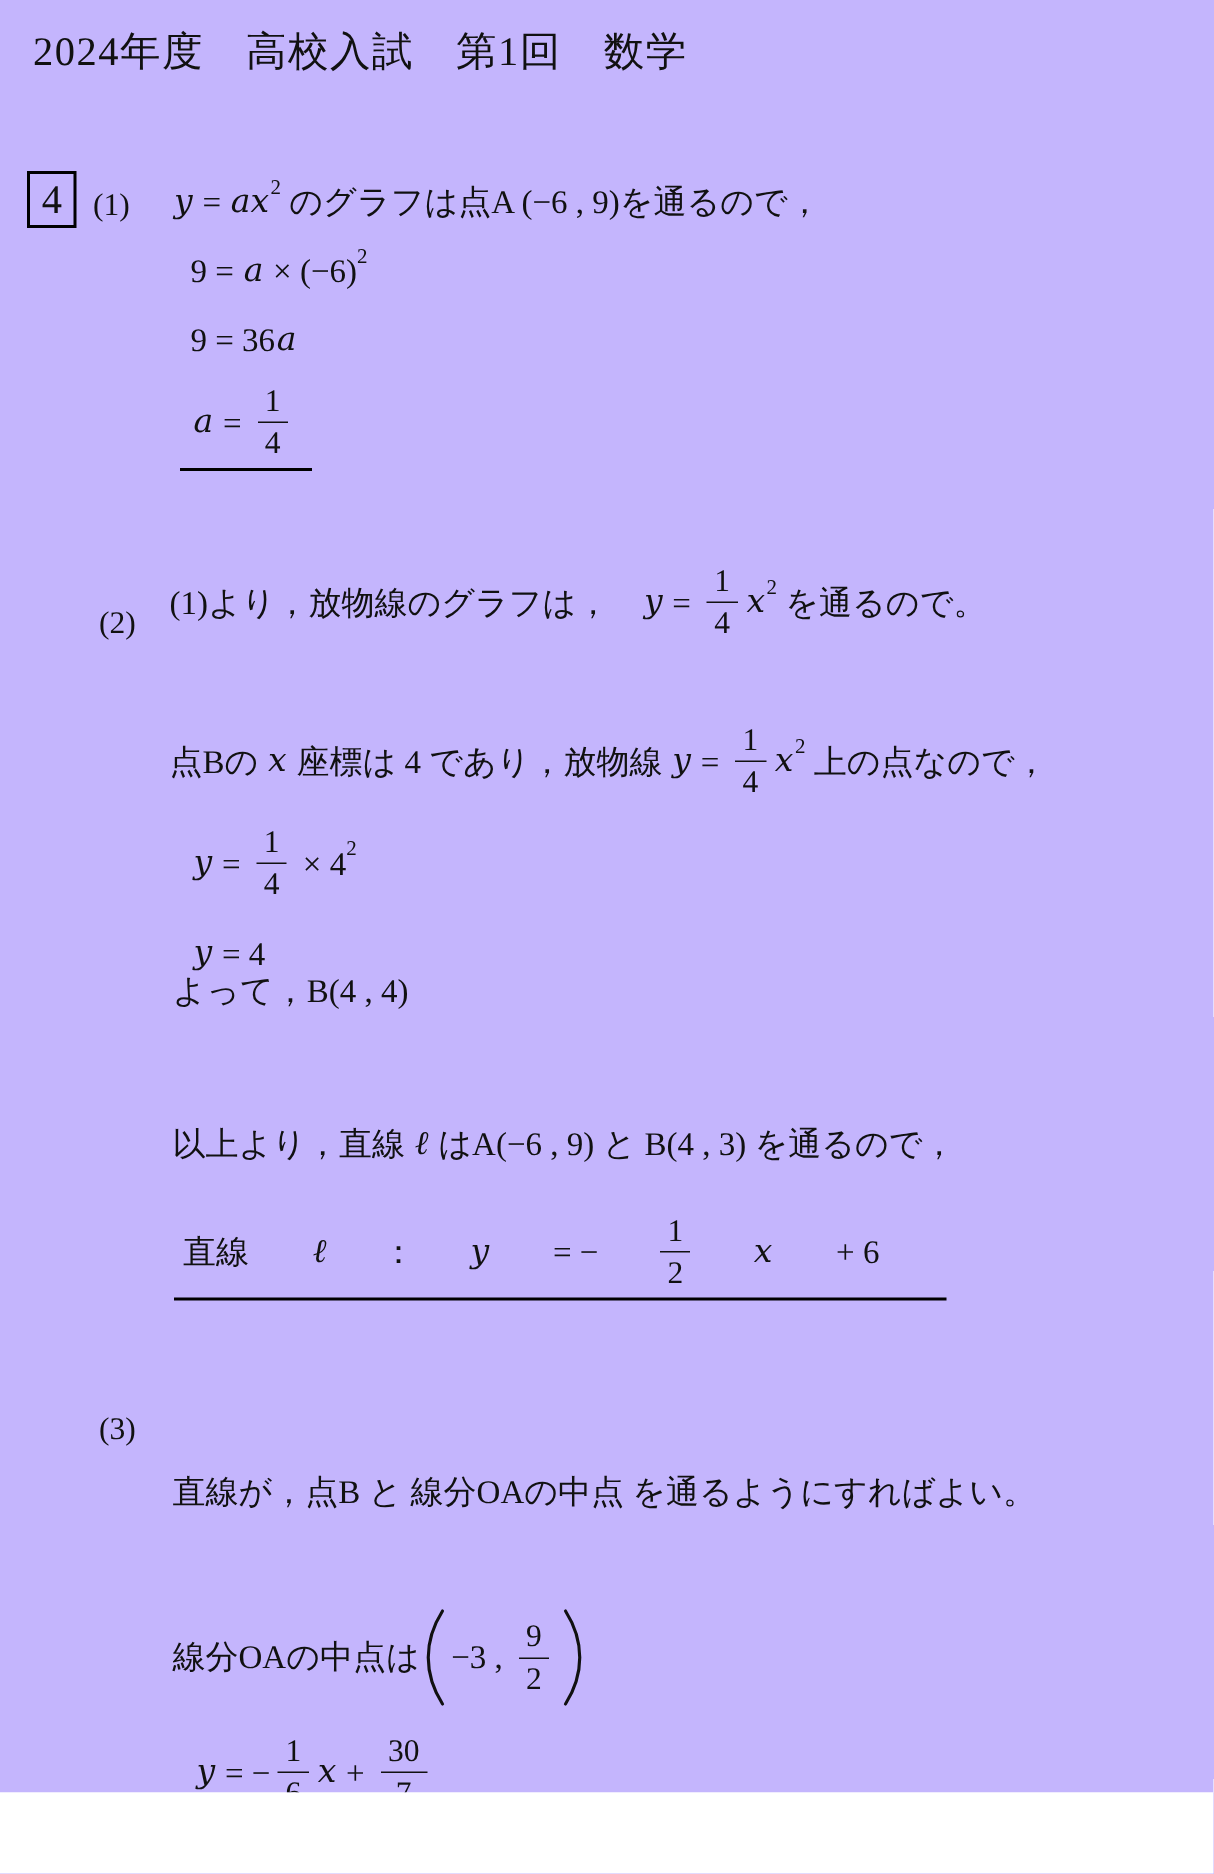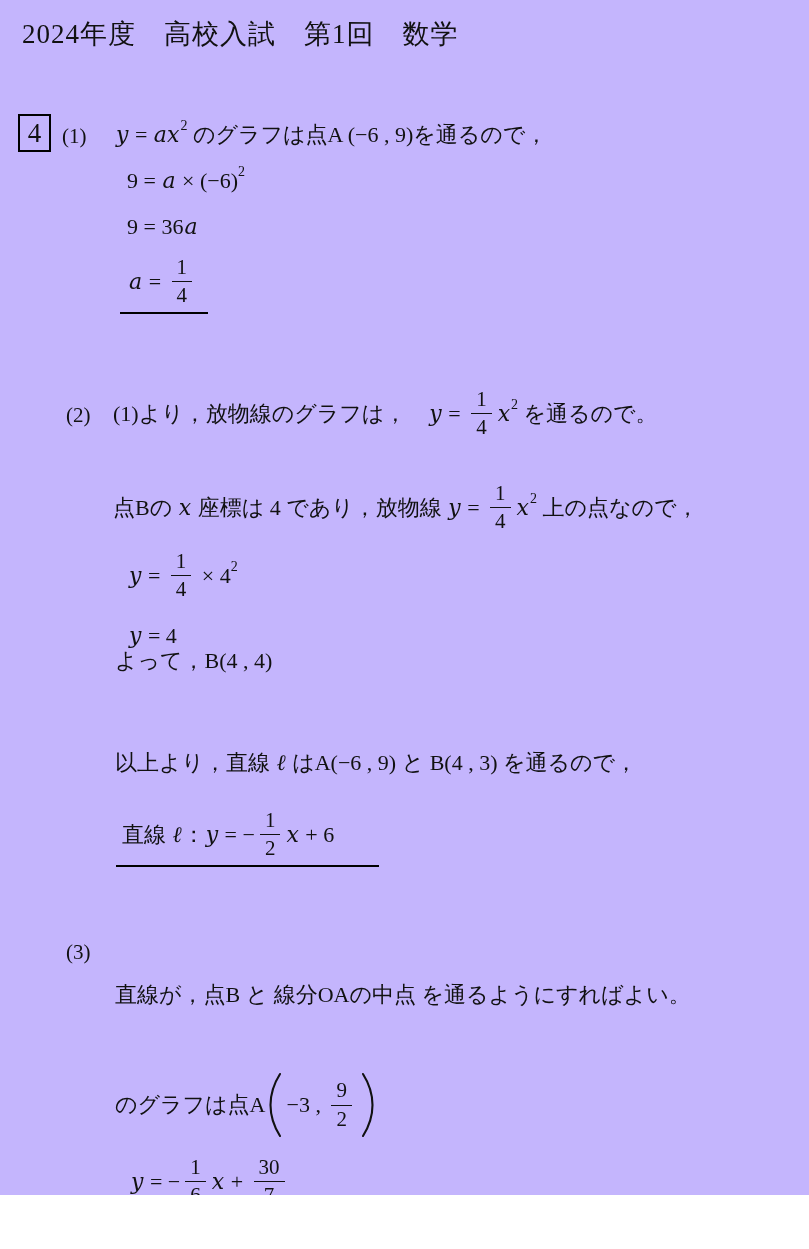--- a/index.html
+++ b/index.html
@@ -29,51 +29,51 @@
   .msup{font-size:14px;position:relative;top:-9px;line-height:1;}
   .frac{
     display:inline-flex;flex-direction:column;align-items:center;
     margin:0 5px;font-size:21px;line-height:1.2;
   }
   .frac .num{display:block;padding:0 5px 1px;border-bottom:1.5px solid #111111;}
   .frac .den{display:block;padding:1px 5px 0;}
   .bigparen{display:inline-flex;align-items:center;margin:0 2px;}
   .answer{border-bottom:2.2px solid #000000;}
   .answer.a1{padding:0 11px 4px 8px;}
-  .answer.a2{padding:0 45px 4px 6px;}
+  .answer.a2{padding:0 45px 4px 6px;gap:36px;}
   .answer.a3{padding:0 23px 4px 8px;}
 </style>
 </head>
 <body>
 
 <div class="page">
 
   <div class="title">2024年度　高校入試　第1回　数学</div>
 
   <div class="problem-box">
     <span>4</span>
   </div>
 
   <div class="part-label" style="left:62px;top:121px">(1)</div>
   <div class="line" style="left:115px;top:120px"><span class="mvar">y</span><span class="mtxt"> = </span><span class="mvar">ax</span><span class="msup">2</span><span class="mtxt"> のグラフは点A (−6 , 9)を通るので，</span></div>
   <div class="line" style="left:127px;top:166px"><span class="mtxt">9 = </span><span class="mvar">a</span><span class="mtxt"> × (−6)</span><span class="msup">2</span></div>
   <div class="line" style="left:127px;top:212px"><span class="mtxt">9 = 36</span><span class="mvar">a</span></div>
   <div class="line answer a1" style="left:120px;top:255px"><span class="mvar">a</span><span class="mtxt"> = </span><span class="frac"><span class="num">1</span><span class="den">4</span></span></div>
 
   <div class="part-label" style="left:66px;top:400px">(2)</div>
-  <div class="line" style="left:113px;top:387px"><span class="mtxt">(1)より，放物線のグラフは，　</span><span class="mvar">y</span><span class="mtxt"> = </span><span class="frac"><span class="num">1</span><span class="den">4</span></span><span class="mvar">x</span><span class="msup">2</span><span class="mtxt"> を通るので。</span></div>
+  <div class="line" style="left:113px;top:375px"><span class="mtxt">(1)より，放物線のグラフは，　</span><span class="mvar">y</span><span class="mtxt"> = </span><span class="frac"><span class="num">1</span><span class="den">4</span></span><span class="mvar">x</span><span class="msup">2</span><span class="mtxt"> を通るので。</span></div>
   <div class="line" style="left:113px;top:481px"><span class="mtxt">点Bの </span><span class="mvar">x</span><span class="mtxt"> 座標は 4 であり，放物線 </span><span class="mvar">y</span><span class="mtxt"> = </span><span class="frac"><span class="num">1</span><span class="den">4</span></span><span class="mvar">x</span><span class="msup">2</span><span class="mtxt"> 上の点なので，</span></div>
   <div class="line" style="left:128px;top:549px"><span class="mvar">y</span><span class="mtxt"> = </span><span class="frac"><span class="num">1</span><span class="den">4</span></span><span class="mtxt"> × 4</span><span class="msup">2</span></div>
   <div class="line" style="left:128px;top:621px"><span class="mvar">y</span><span class="mtxt"> = 4</span></div>
   <div class="line" style="left:115px;top:646px"><span class="mtxt">よって，B(4 , 4)</span></div>
   <div class="line" style="left:115px;top:748px"><span class="mtxt">以上より，直線 </span><span class="mvar">ℓ</span><span class="mtxt"> はA(−6 , 9) と B(4 , 3) を通るので，</span></div>
   <div class="line answer a2" style="left:116px;top:808px"><span class="mtxt">直線 </span><span class="mvar">ℓ</span><span class="mtxt">：</span><span class="mvar">y</span><span class="mtxt"> = −</span><span class="frac"><span class="num">1</span><span class="den">2</span></span><span class="mvar">x</span><span class="mtxt"> + 6</span></div>
 
   <div class="part-label" style="left:66px;top:937px">(3)</div>
   <div class="line" style="left:115px;top:980px"><span class="mtxt">直線が，点B と 線分OAの中点 を通るようにすればよい。</span></div>
-  <div class="line" style="left:115px;top:1072px"><span class="mtxt">のグラフは点A</span><span class="bigparen"><svg width="17" height="66" viewBox="0 0 17 66">
+  <div class="line" style="left:115px;top:1072px"><span class="mtxt">線分OAの中点は</span><span class="bigparen"><svg width="17" height="66" viewBox="0 0 17 66">
           <path d="M13 2 Q 3.5 17 3.5 33 Q 3.5 49 13 64" fill="none" stroke="#111111" stroke-width="2.1" stroke-linecap="round"></path>
         </svg></span><span class="mtxt">−3 , </span><span class="frac"><span class="num">9</span><span class="den">2</span></span><span class="bigparen"><svg width="17" height="66" viewBox="0 0 17 66">
           <path d="M4 2 Q 13.5 17 13.5 33 Q 13.5 49 4 64" fill="none" stroke="#111111" stroke-width="2.1" stroke-linecap="round"></path>
         </svg></span></div>
   <div class="line answer a3" style="left:122px;top:1155px"><span class="mvar">y</span><span class="mtxt"> = −</span><span class="frac"><span class="num">1</span><span class="den">6</span></span><span class="mvar">x</span><span class="mtxt"> + </span><span class="frac"><span class="num">30</span><span class="den">7</span></span></div>
 
 </div>
 
 </body></html>

